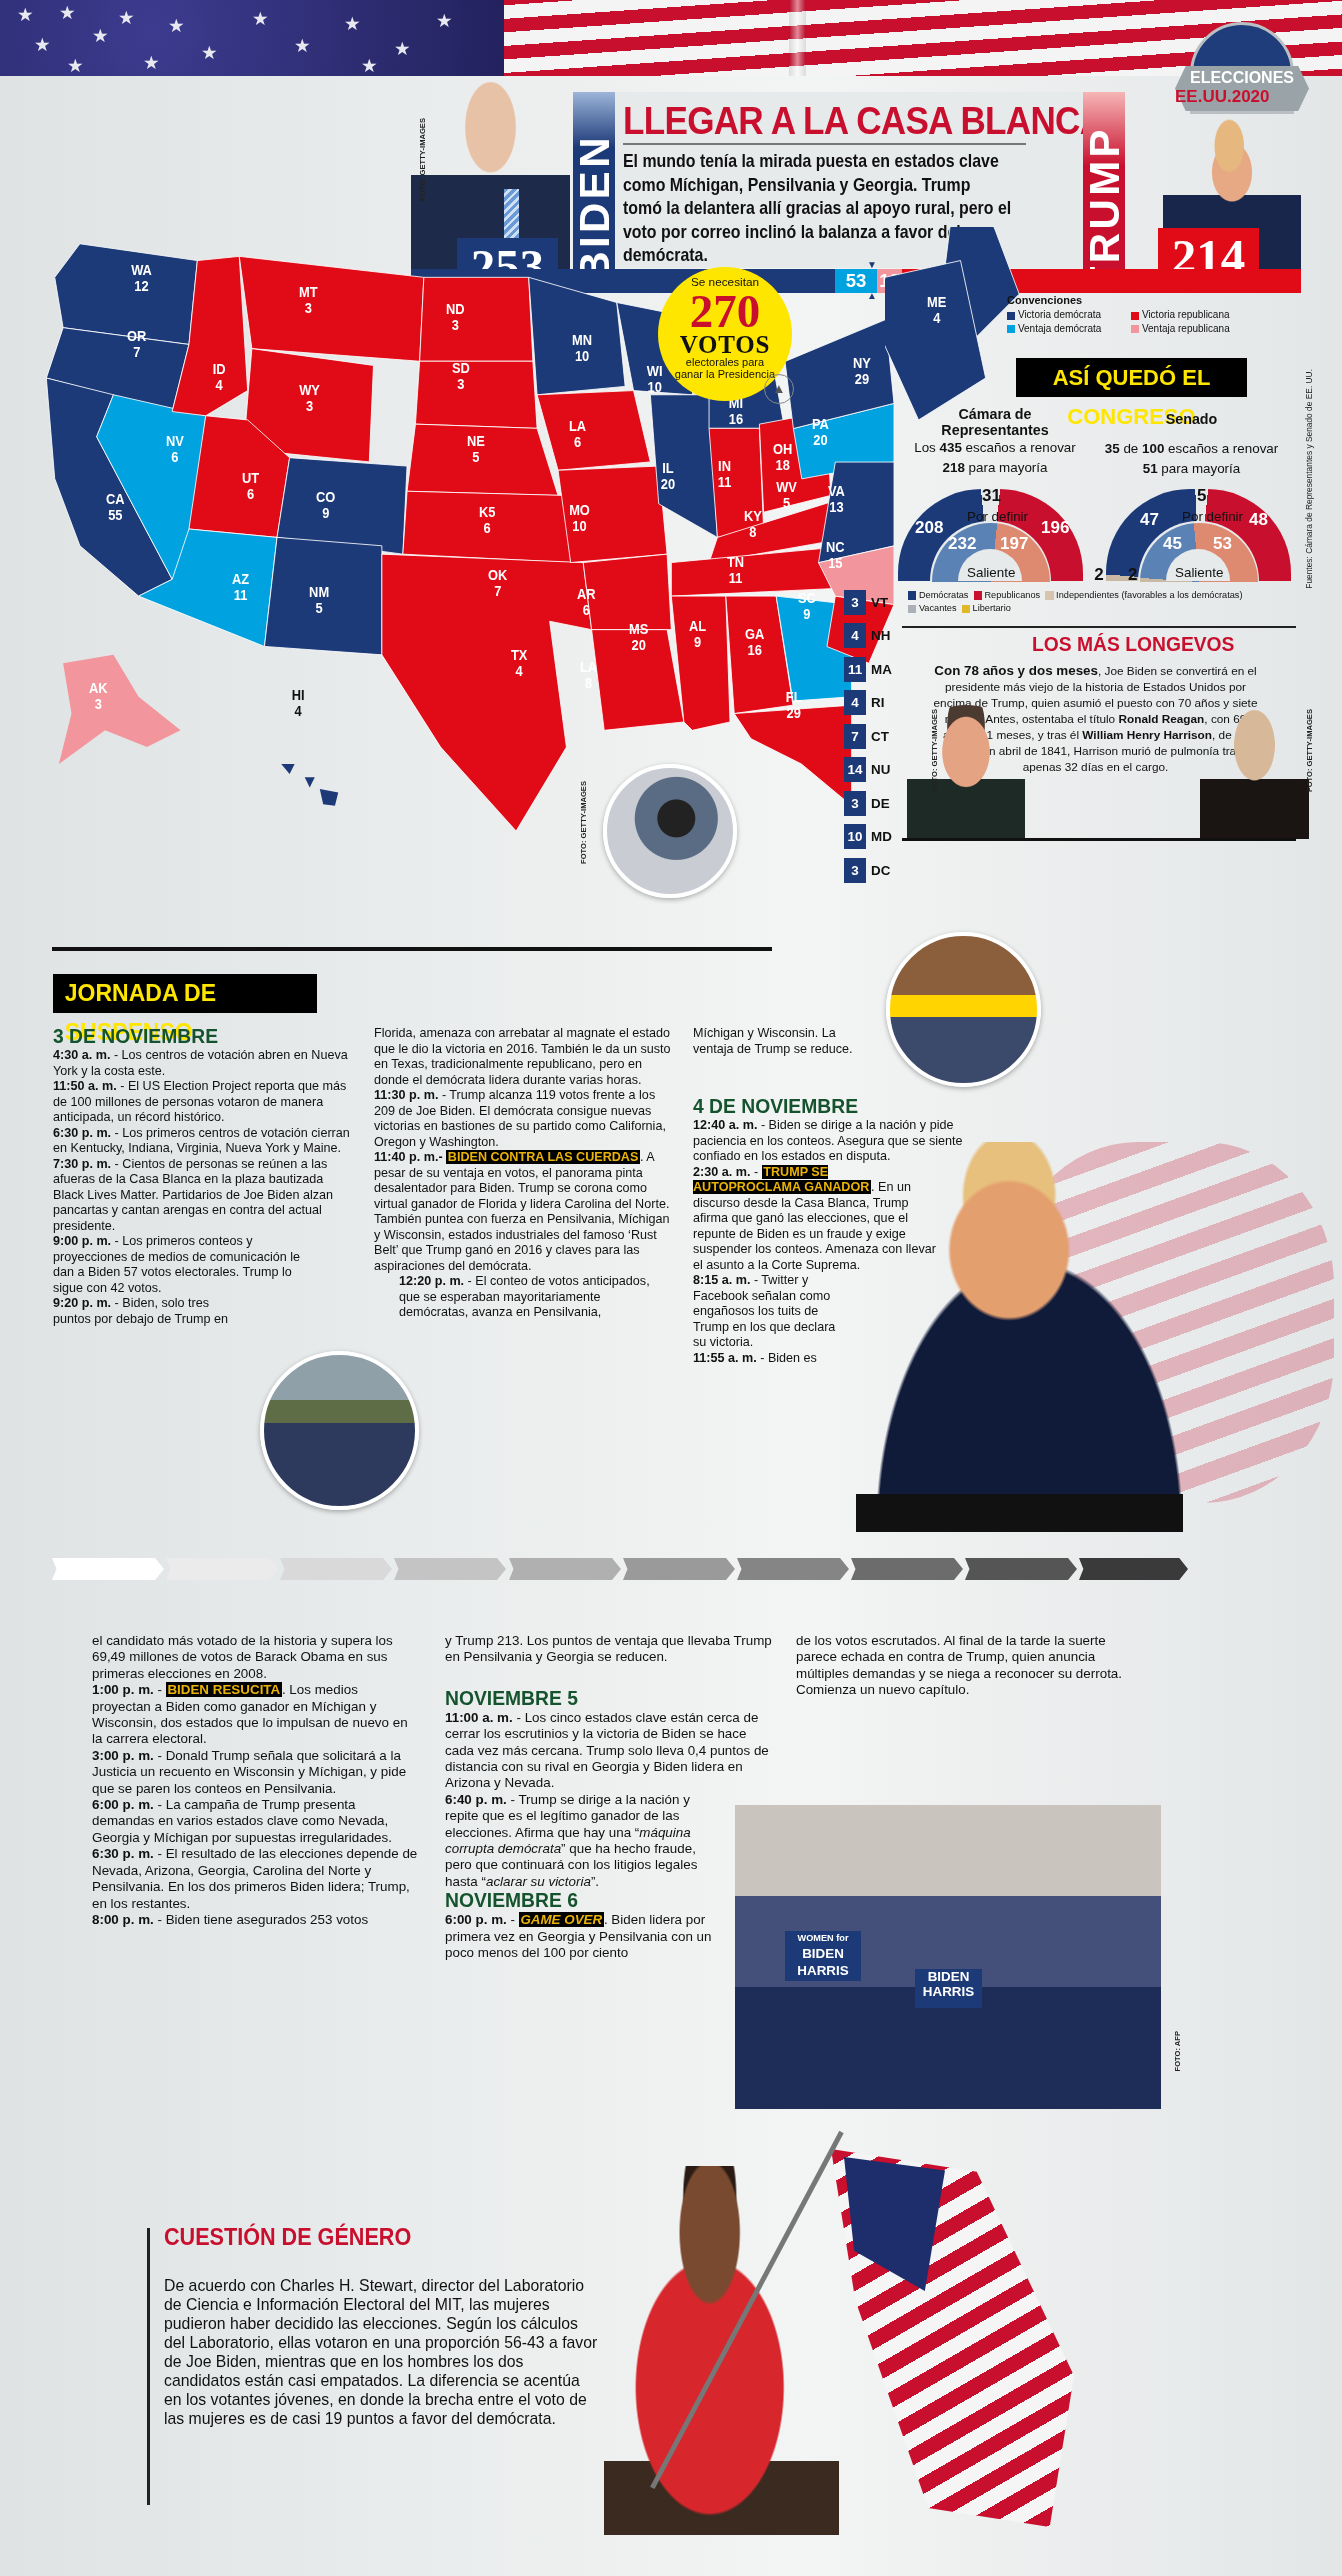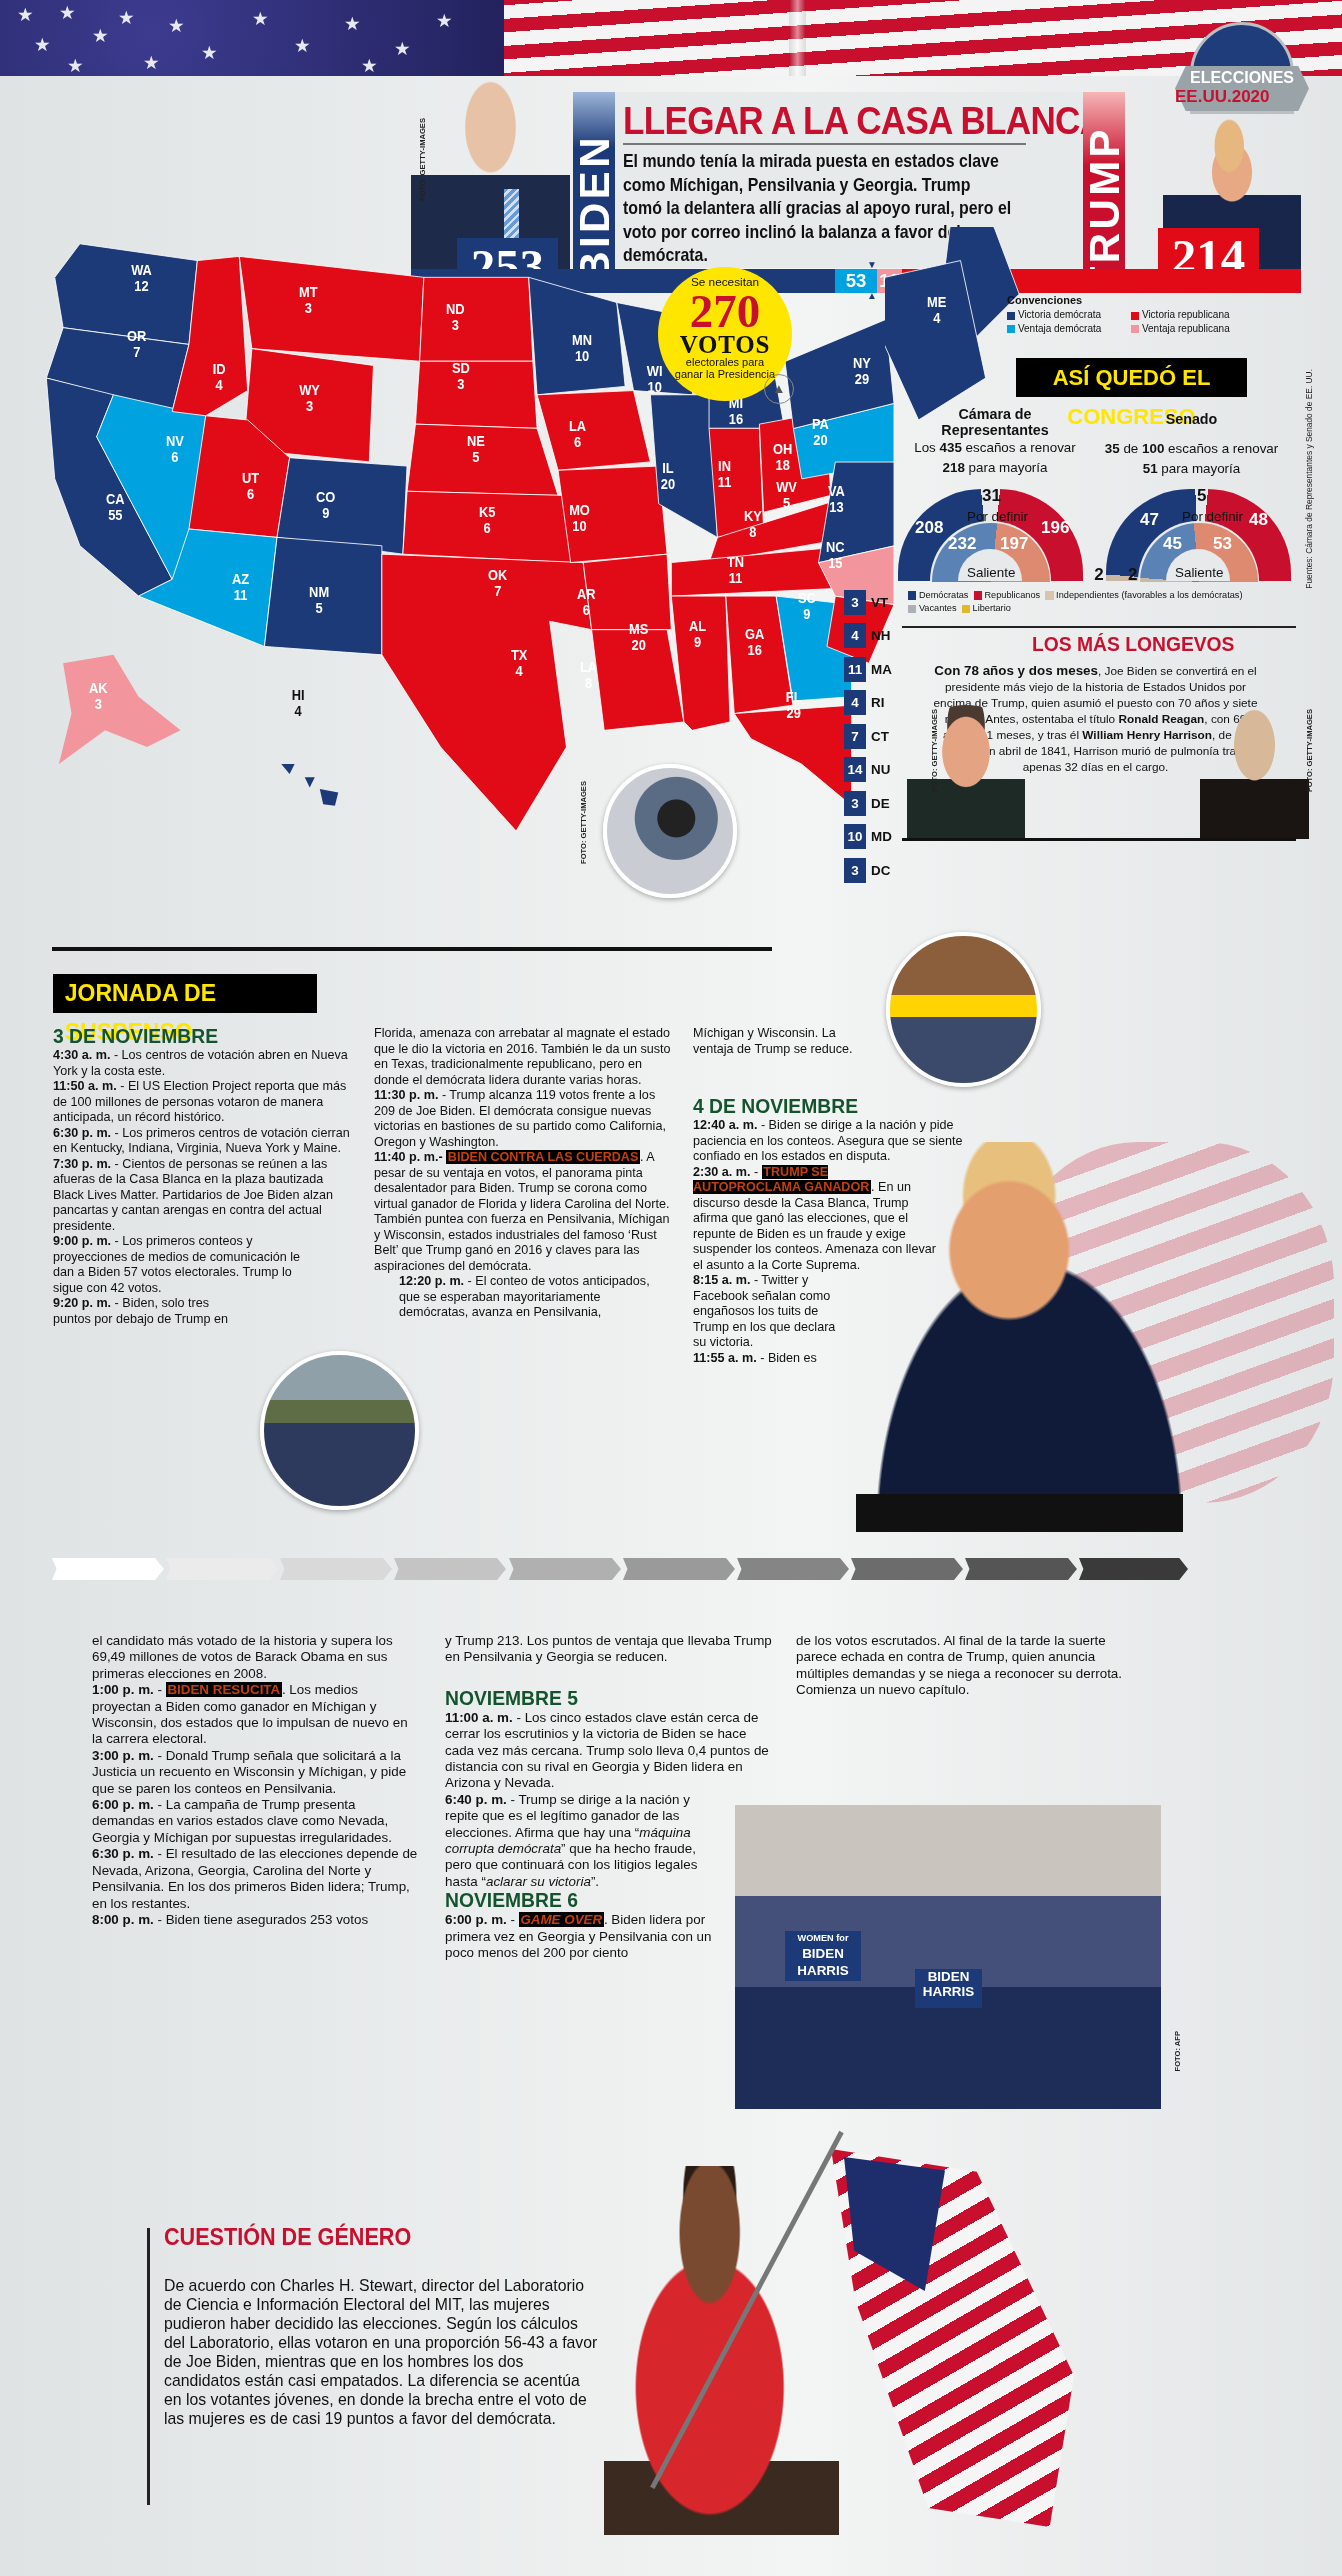--- a/index.html
+++ b/index.html
@@ -70,21 +70,21 @@
 .reagan{left:907px;top:705px;width:118px;height:134px;border-radius:59px 59px 0 0;background:radial-gradient(ellipse at 50% 35%,#e4a382 0 28%,transparent 29%),radial-gradient(ellipse at 50% 15%,#4b3a30 0 22%,transparent 23%),linear-gradient(180deg,transparent 0 55%,#1e2a26 55%)}
 .harrison{left:1200px;top:705px;width:109px;height:134px;border-radius:50px 50px 0 0;background:radial-gradient(ellipse at 50% 30%,#d7b99a 0 26%,transparent 27%),linear-gradient(180deg,transparent 0 55%,#1a1512 55%)}
 .long-bottom{left:902px;top:838px;width:394px;height:3.4px;background:#111}
 .circle-photo{border-radius:50%;border:4.2px solid #fff;box-shadow:0 1.7px 5px rgba(0,0,0,.3)}
 
 .tl-rule{left:52px;top:947px;width:720px;height:4.2px;background:#111}
 .tl-title{left:53px;top:974px;width:264px;height:39px;background:#000;color:#ffe600;font-weight:bold;font-size:23px;line-height:39px;padding-left:11.8px}
 .col{position:absolute;font-size:12.6px;line-height:15.5px;color:#111}
 .col .day{color:#14532d;font-weight:bold;font-size:19.3px;line-height:22px}
 .col b{font-weight:bold}
-.hl{background:#000;color:#c2410c;font-weight:bold;padding:0 1.7px}
+.hl{background:#000;color:#eab308;font-weight:bold;padding:0 1.7px}
 .chev{position:absolute;top:1558px;height:22px;clip-path:polygon(0 0,92% 0,100% 50%,92% 100%,0 100%,4% 50%)}
 .trump-big{left:848px;top:1142px;width:403px;height:386px;background:radial-gradient(ellipse at 40% 28%,#e49f6e 0 17%,transparent 18%),radial-gradient(ellipse at 40% 14%,#e6c07c 0 13%,transparent 14%),radial-gradient(ellipse at 45% 100%,#101b3a 0 48%,transparent 49%)}
 .flag-fade{left:1007px;top:1142px;width:327px;height:361px;background:repeating-linear-gradient(160deg,rgba(200,16,46,.25) 0 18.5px,rgba(255,255,255,0) 18.5px 37px);border-radius:40%}
 .podium{left:856px;top:1494px;width:327px;height:38px;background:#111}
 .rally{left:735px;top:1805px;width:426px;height:304px;background:linear-gradient(180deg,#c9c4bd 0 30%,#45507a 30% 60%,#1e2d58 60%)}
 .rally-sign{position:absolute;background:#1c3a78;color:#fff;font-weight:bold;text-align:center;font-size:13.4px;line-height:15px}
 
 .gen-bar{left:147px;top:2228px;width:2.5px;height:277px;background:#222}
 .gen-title{left:164px;top:2223px;font-size:24px;font-weight:bold;color:#c8102e;transform:scaleX(.9);transform-origin:left}
 .gen-text{left:164px;top:2276px;width:470px;font-size:17px;line-height:19px;transform:scaleX(.93);transform-origin:left}
@@ -437,21 +437,21 @@
   <div><b>6:30 p. m.</b><span> - El resultado de las elecciones depende de Nevada, Arizona, Georgia, Carolina del Norte y Pensilvania. En los dos primeros Biden lidera; Trump, en los restantes.</span></div>
   <div><b>8:00 p. m.</b><span> - Biden tiene asegurados 253 votos</span></div>
 </div>
 
 <div class="col" style="left:445px;top:1633px;width:327px;font-size:13.4px;line-height:16.4px">
   <div>y Trump 213. Los puntos de ventaja que llevaba Trump en Pensilvania y Georgia se reducen.</div>
   <div class="day" style="margin-top:22px">NOVIEMBRE 5</div>
   <div><b>11:00 a. m.</b><span> - Los cinco estados clave están cerca de cerrar los escrutinios y la victoria de Biden se hace cada vez más cercana. Trump solo lleva 0,4 puntos de distancia con su rival en Georgia y Biden lidera en Arizona y Nevada.</span></div>
   <div style="width:277px"><b>6:40 p. m.</b><span> - Trump se dirige a la nación y repite que es el legítimo ganador de las elecciones. Afirma que hay una “</span><i>máquina corrupta demócrata</i><span>” que ha hecho fraude, pero que continuará con los litigios legales hasta “</span><i>aclarar su victoria</i><span>”.</span></div>
   <div class="day">NOVIEMBRE 6</div>
-  <div style="width:277px"><b>6:00 p. m.</b> - <i class="hl">GAME OVER</i><span>. Biden lidera por primera vez en Georgia y Pensilvania con un poco menos del 200 por ciento</span></div>
+  <div style="width:277px"><b>6:00 p. m.</b> - <i class="hl">GAME OVER</i><span>. Biden lidera por primera vez en Georgia y Pensilvania con un poco menos del 100 por ciento</span></div>
 </div>
 
 <div class="col" style="left:796px;top:1633px;width:336px;font-size:13.4px;line-height:16.4px">
   <div>de los votos escrutados. Al final de la tarde la suerte parece echada en contra de Trump, quien anuncia múltiples demandas y se niega a reconocer su derrota. Comienza un nuevo capítulo.</div>
 </div>
 
 <div class="abs rally">
   <div class="rally-sign" style="left:50px;top:126px;width:76px;height:50px;font-size:9.2px"><span>WOMEN for</span><br><span style="font-size:13.4px">BIDEN</span><br><span style="font-size:13.4px">HARRIS</span></div>
   <div class="rally-sign" style="left:180px;top:164px;width:67px;height:39px"><span>BIDEN</span><br><span>HARRIS</span></div>
 </div>

